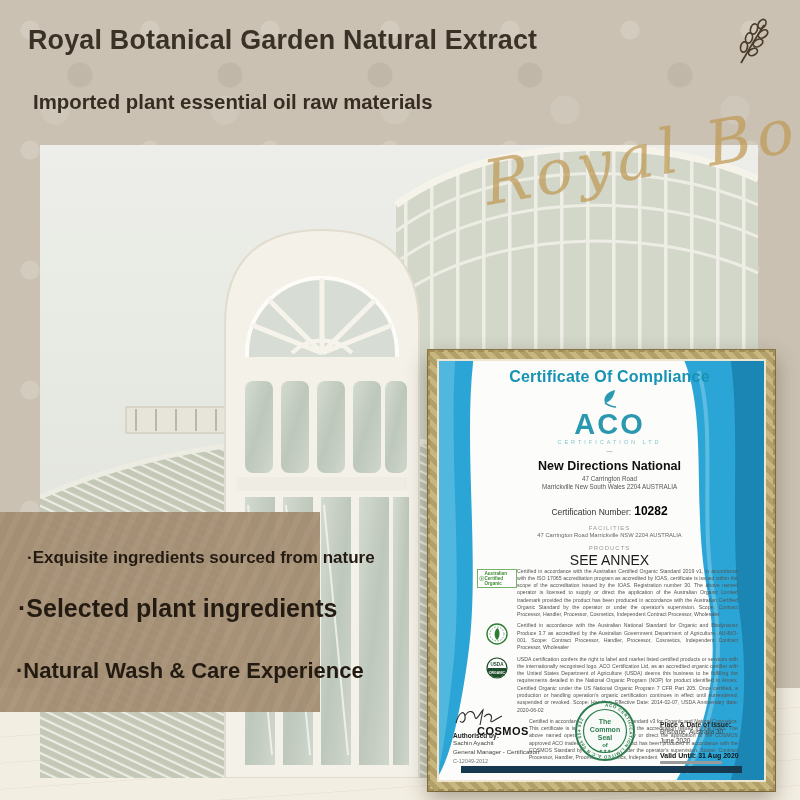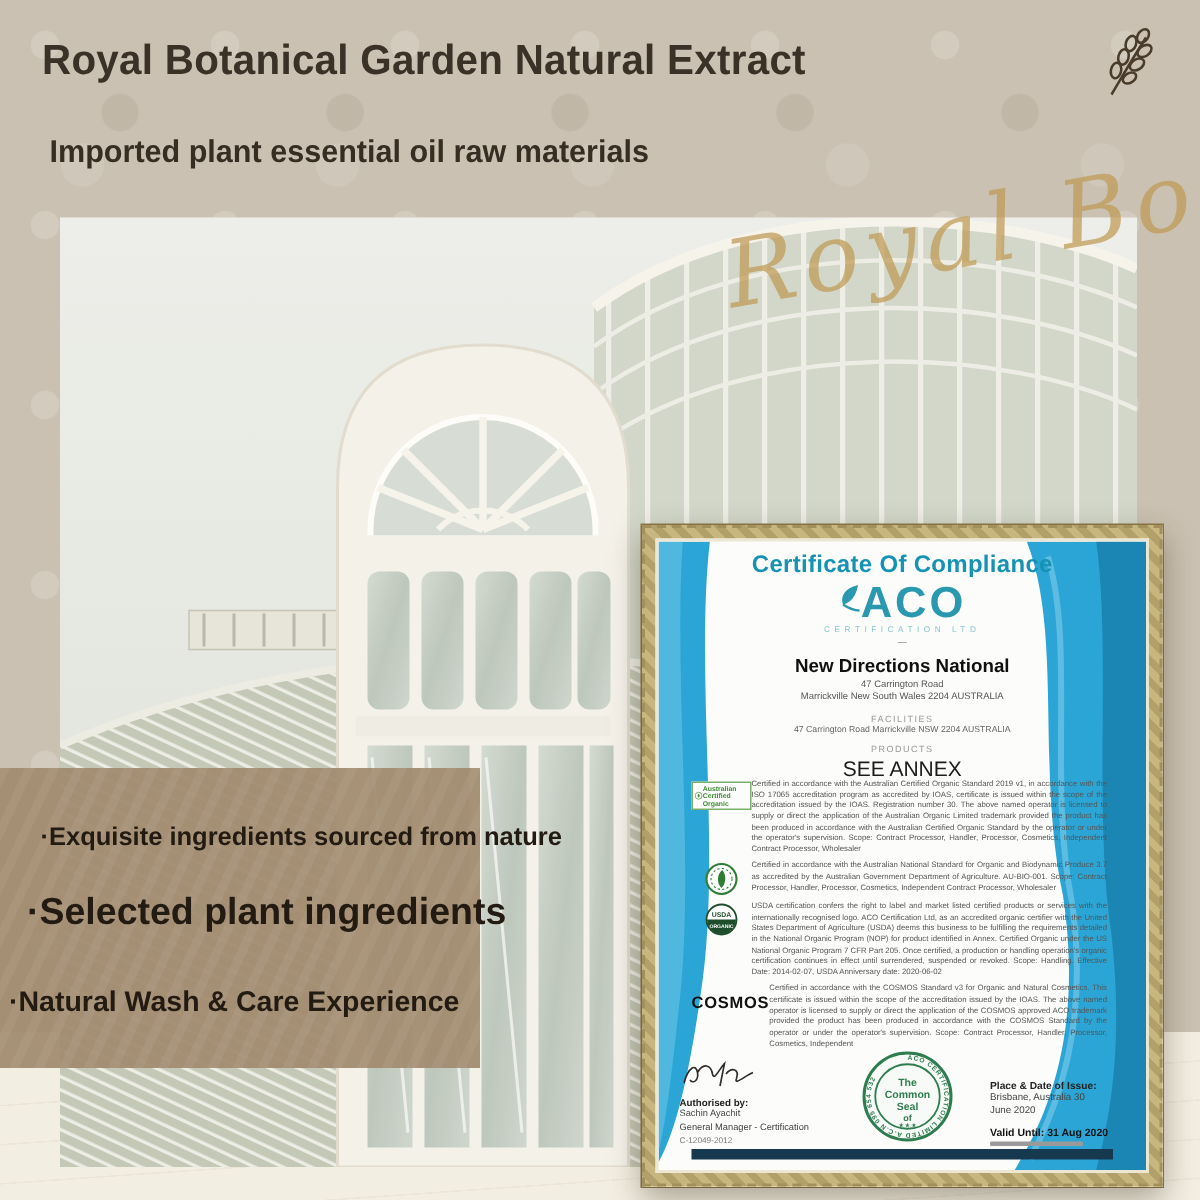--- a/index.html
+++ b/index.html
@@ -49,38 +49,39 @@
   }
   
   .feature-panel{
     position:absolute;left:0;top:512px;width:320px;height:200px;z-index:4;
     background-color:rgba(162,140,113,.95);
     background-image:repeating-linear-gradient(115deg, rgba(255,255,255,.05) 0 6px, rgba(255,255,255,0) 6px 15px);
   }
   .feature-item{position:absolute;color:#231a11;font-weight:700;white-space:nowrap;}
   .fi-0{left:27px;top:36px;font-size:17px;}
   .fi-1{left:18px;top:82px;font-size:25px;}
-  .fi-2{left:6px;top:146px;font-size:19px;}
+  .fi-2{left:16px;top:146px;font-size:22px;}
   
   .certificate{
     position:absolute;left:428px;top:350px;width:347px;height:441px;z-index:5;
     background:
       repeating-linear-gradient(45deg,#c8b67f 0 5px,#b1a069 5px 10px);
     padding:9px;box-sizing:border-box;
     outline:2px dashed #a38f5c;outline-offset:-2px;
     box-shadow:0 8px 20px rgba(60,48,26,.40), 0 0 0 1px #8d7a48;
   }
   .cert-page{
     position:relative;width:100%;height:100%;background:#fcfcfa;
     border:2px solid #ece6d2;box-sizing:border-box;overflow:hidden;
   }
   .cert-ribbons{position:absolute;left:0;top:0;width:100%;height:100%;}
   .cert-content{
     position:relative;z-index:2;text-align:center;color:#333;
     padding-top:7px;
+    margin-left:16px;
   }
   .cert-title{font-size:16px;font-weight:700;color:#1693b4;letter-spacing:.2px;}
   .aco-logo{margin-top:2px;line-height:1;}
   .aco-word{font-size:29px;font-weight:700;color:#2a99b0;letter-spacing:2px;}
   .aco-sub{font-size:5.5px;letter-spacing:3px;color:#86c6cf;margin-top:1px;}
   .dash{font-size:6px;color:#777;margin-top:2px;}
   .cert-op{font-size:8px;font-weight:700;letter-spacing:1.6px;color:#3e3e3e;margin-top:3px;}
   .op-name{font-size:12.5px;font-weight:700;color:#101010;margin-top:5px;}
   .addr{font-size:6.3px;color:#555;line-height:1.35;margin-top:2px;}
   .certnum{margin-top:12px;font-size:8.5px;color:#333;}
@@ -254,34 +255,37 @@
       <path d="M0,0 L16,0 C10,95 24,215 14,305 C9,352 5,385 0,405 Z" fill="#6fc6e6" opacity=".55"></path>
       <path d="M323,0 L244,0 C268,62 250,150 268,235 C281,322 260,378 236,417 L323,417 Z" fill="#2ba5d6"></path>
       <path d="M323,0 L290,0 C300,70 288,180 300,260 C308,330 300,380 290,417 L323,417 Z" fill="#1b86b4"></path>
       <path d="M258,10 C276,70 258,160 274,240 C285,318 266,372 246,410" fill="none" stroke="#7fcbe8" stroke-width="4" opacity=".6"></path>
     </svg>
     <div class="navy-strip"></div>
 
     <div class="cert-content">
       <div class="cert-title">Certificate Of Compliance</div>
       <div class="aco-logo">
-        <span style="display:inline-flex;align-items:flex-start;">
+        <span style="display:inline-flex;align-items:center;flex-direction:column;">
           <svg width="15" height="22" viewBox="0 0 15 22">
             <path d="M13 2 C4 4 1 10 3 15 C8 14 12 9 13 2 Z" fill="#2a99b0"></path>
             <path d="M3 15 C6 17 10 19 14 19" fill="none" stroke="#2a99b0" stroke-width="1.6"></path>
           </svg>
           <span class="aco-word">ACO</span>
         </span>
         <div class="aco-sub">CERTIFICATION LTD</div>
       </div>
       <div class="dash">—</div>
       <div class="op-name">New Directions National</div>
       <div class="addr">
         <div>47 Carrington Road</div>
         <div>Marrickville New South Wales 2204 AUSTRALIA</div>
+      </div>
+      <div class="certnum">
+        <span>Certification Number:</span><b>10282</b>
       </div>
       <div class="tiny-label">FACILITIES</div>
       <div class="tiny-value">47 Carrington Road Marrickville NSW 2204 AUSTRALIA</div>
       <div class="tiny-label">PRODUCTS</div>
       <div class="products-value">SEE ANNEX</div>
 
       <div class="std-row">
         <div class="std-logo">
           <div class="aco-badge">
             <svg width="11" height="11" viewBox="0 0 12 12">

